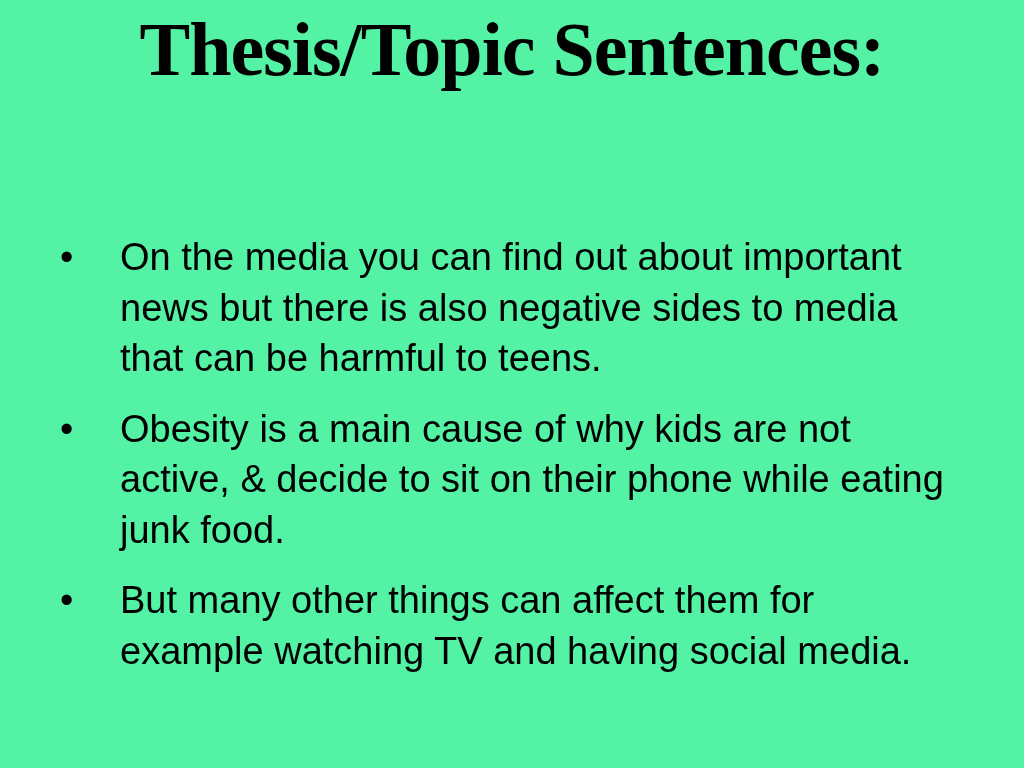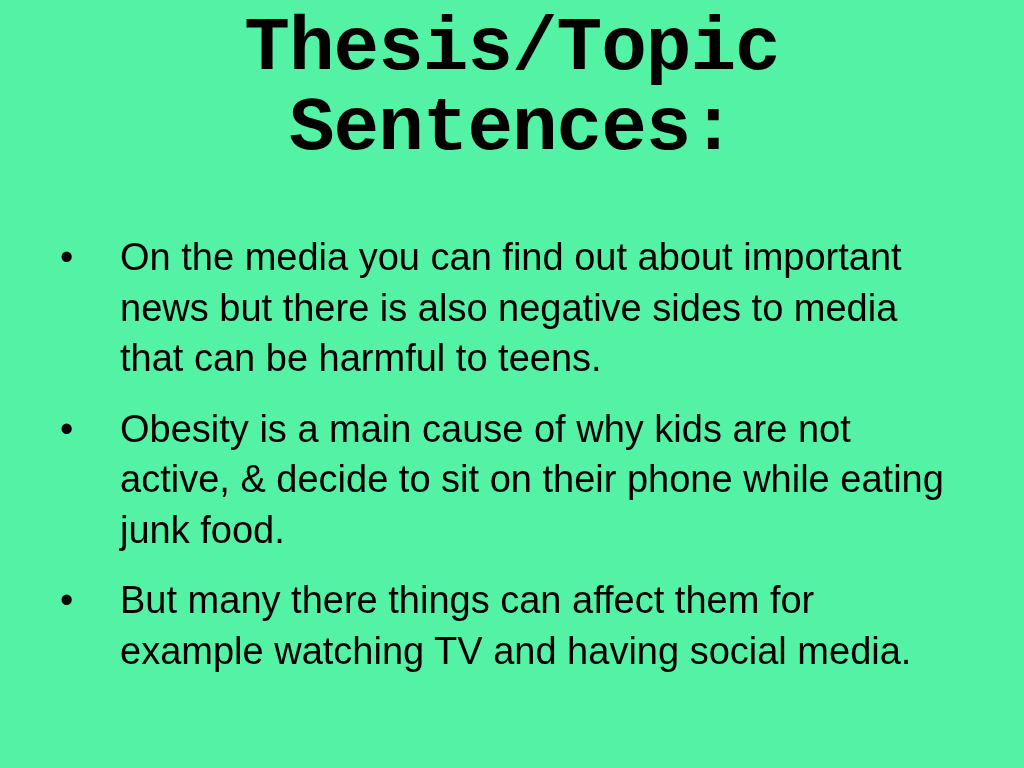--- a/index.html
+++ b/index.html
@@ -20,21 +20,21 @@
     background: #53f2a4;
     box-sizing: border-box;
     overflow: hidden;
   }
   .slide-title {
     position: absolute;
     top: 10px;
     left: 0;
     width: 1024px;
     text-align: center;
-    font-family: Liberation Mono, monospace;
+    font-family: Liberation Serif, serif;
     font-size: 76px;
     font-weight: bold;
     line-height: 1.05;
     color: #000000;
     letter-spacing: -1px;
   }
   .bullet-list {
     position: absolute;
     top: 232px;
     left: 48px;
@@ -72,17 +72,17 @@
     <li class="bullet-item">
       <span class="dot">•</span>
       <span>On the media you can find out about important news but there is also negative sides to media that can be harmful to teens.</span>
     </li>
     <li class="bullet-item">
       <span class="dot">•</span>
       <span>Obesity is a main cause of why kids are not active, &amp; decide to sit on their phone while eating junk food.</span>
     </li>
     <li class="bullet-item">
       <span class="dot">•</span>
-      <span>But many there things can affect them for example watching TV and having social media.</span>
+      <span>But many other things can affect them for example watching TV and having social media.</span>
     </li>
   </ul>
 
 </div>
 
 </body></html>

